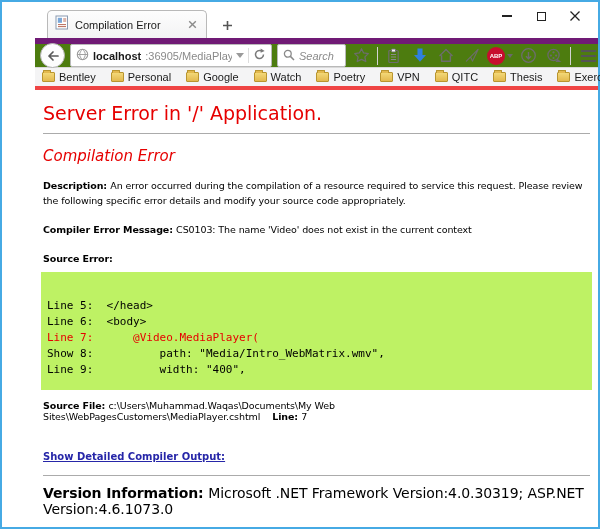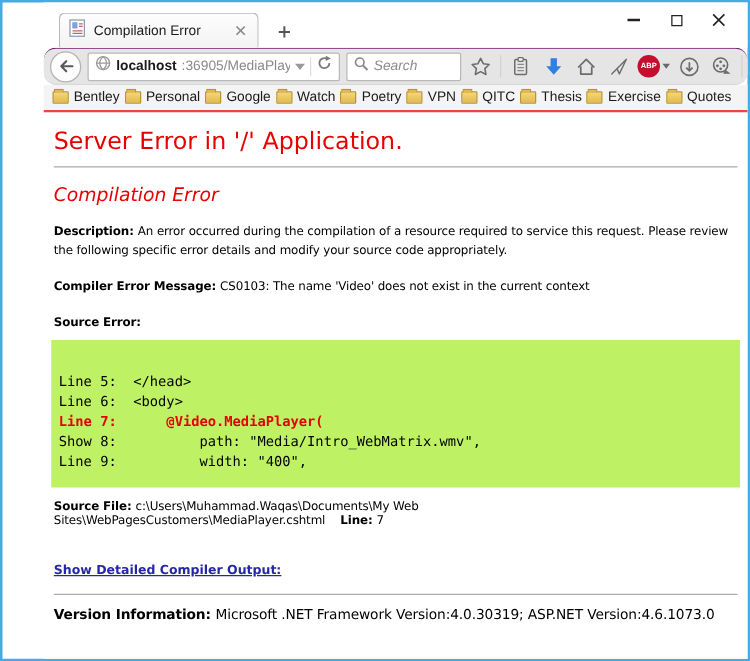--- a/index.html
+++ b/index.html
@@ -11,61 +11,61 @@
   .tab { position:absolute; left:12px; top:8px; width:160px; height:28px; background:linear-gradient(#fdfdfd,#f3f3f4); border:1px solid #b9b9b9; border-bottom:none; border-radius:5px 5px 0 0; display:flex; align-items:center; padding:0 7px; gap:6px; }
   .tab-title { font-size:11px; color:#1a1a1a; flex:1; white-space:nowrap; overflow:hidden; }
   .tab-close { width:14px; height:14px; display:flex; align-items:center; justify-content:center; cursor:default; }
   .newtab { position:absolute; left:180px; top:12px; width:24px; height:22px; display:flex; align-items:center; justify-content:center; }
   .win-controls { position:absolute; right:6px; top:2px; display:flex; }
   .win-btn { width:34px; height:24px; display:flex; align-items:center; justify-content:center; }
   .glyph-min { width:10px; height:0; border-bottom:2px solid #222; }
   .glyph-max { width:9px; height:9px; border:1.5px solid #222; }
 
   
-  .navbar { height:30px; background:#e5e5e5; border-top:1px solid #701a75; border-bottom:1px solid #d9d9d9; display:flex; align-items:center; padding:0 5px; gap:5px; flex:0 0 auto;border-radius:10px; }
+  .navbar { height:30px; background:#4d7c0f; border-top:6px solid #701a75; border-bottom:1px solid #d9d9d9; display:flex; align-items:center; padding:0 5px; gap:5px; flex:0 0 auto; }
   .back-btn { width:25px; height:25px; border:1px solid #b3b3b3; border-radius:50%; background:#fdfdfd; display:flex; align-items:center; justify-content:center; flex:0 0 auto; }
   .urlbar { width:202px; height:23px; background:#fff; border:1px solid #b9b9b9; border-radius:2px; display:flex; align-items:center; padding:0 5px; gap:4px; flex:0 0 auto; }
   .url-host { font-size:11px; font-weight:bold; color:#1a1a1a; }
   .url-rest { font-size:11px; color:#8a8a8a; flex:1; white-space:nowrap; overflow:hidden; }
   .caret-down { width:0; height:0; border-left:4px solid transparent; border-right:4px solid transparent; border-top:5px solid #9a9a9a; }
   .url-sep { width:1px; height:15px; background:#ddd; }
-  .searchbox { width:92px; height:23px; background:#fff; border:1px solid #b9b9b9; border-radius:2px; display:flex; align-items:center; padding:0 5px; gap:4px; flex:0 0 auto; }
+  .searchbox { width:69px; height:23px; background:#fff; border:1px solid #b9b9b9; border-radius:2px; display:flex; align-items:center; padding:0 5px; gap:4px; flex:0 0 auto; }
   .searchbox input { border:none; outline:none; width:58px; font-size:11px; font-family:"Liberation Sans", sans-serif; background:transparent; }
   .searchbox input::placeholder { font-style:italic; color:#8a8a8a; }
   .tool-btn { width:21px; height:24px; display:flex; align-items:center; justify-content:center; flex:0 0 auto; }
   .vsep { width:1px; height:18px; background:#d2d2d2; flex:0 0 auto; }
   .abp-wrap { display:flex; align-items:center; gap:2px; flex:0 0 auto; }
   .abp-badge { width:18px; height:18px; border-radius:50%; background:#c70d2e; color:#fff; font-size:6px; font-weight:bold; display:flex; align-items:center; justify-content:center; letter-spacing:0; }
   .abp-caret { width:0; height:0; border-left:3.5px solid transparent; border-right:3.5px solid transparent; border-top:4px solid #6a6a6a; }
   .hamburger { display:flex; flex-direction:column; gap:3px; width:24px; align-items:center; }
   .hamburger div { width:15px; height:2px; background:#555; }
 
   
-  .bookmarks { height:22px; background:#f4f4f5; border-bottom:2px solid #ef4444; display:flex; align-items:center; padding:0 7px; gap:4px; flex:0 0 auto; }
+  .bookmarks { height:22px; background:#f4f4f5; border-bottom:4px solid #ef4444; display:flex; align-items:center; padding:0 7px; gap:15px; flex:0 0 auto; }
   .bm { display:flex; align-items:center; gap:4px; white-space:nowrap; }
   .bm-label { font-size:11px; color:#1a1a1a; }
   .folder-icon { width:13px; height:10px; background:linear-gradient(#f3d878,#e3b94e); border:1px solid #b9952f; border-radius:1px; position:relative; }
   .folder-icon::before { content:""; position:absolute; left:0; top:-3px; width:6px; height:2px; background:#e3b94e; border:1px solid #b9952f; border-bottom:none; border-radius:1px 1px 0 0; }
 
   
   .content { flex:1; background:#fff; padding:7px 8px 0 8px; font-family:"DejaVu Sans", sans-serif; color:#000; overflow:hidden; }
   .h1 { font-size:19px; font-weight:normal; color:#e60000; margin:5px 0 9px 0; }
   .rule { border:none; border-top:1px solid #ababab; margin:0; }
   .h2 { font-size:15px; font-weight:normal; font-style:italic; color:#e60000; margin:13px 0 13px 0; }
   .para { font-size:9.5px; letter-spacing:-0.1px; line-height:15px; margin-bottom:14px; }
   .para b { font-weight:bold;margin-top:48px; }
   .codebox { background:#bef264; margin:2px -2px 10px -2px; padding:26px 6px 12px 6px; }
   .code-line { font-family:"DejaVu Sans Mono", monospace; font-size:11px; line-height:16px; white-space:pre; color:#000; }
-  .code-line.err { color:#e60000;font-weight:bold; }
+  .code-line.err { color:#e60000; }
   .srcfile { font-size:9.5px; letter-spacing:-0.1px; margin-bottom:2px; }
   .srcfile .line-label { font-weight:bold; margin-left:12px; }
   .links { margin-top:29px; }
   .links a { display:block; font-size:10px; font-weight:bold; color:#2626a8; text-decoration:underline; margin-bottom:12px; }
   .rule2 { border:none; border-top:1px solid #ababab; margin:13px 0 0 0; }
-  .version { font-size:11px; letter-spacing:-0.1px; margin-top:9px; }
+  .version { font-size:14px; letter-spacing:-0.1px; margin-top:9px; }
 </style>
 </head>
 <body>
 
 <div class="window">
 
   <div class="titlebar">
     <div class="tab">
       <span>
         <svg width="14" height="15" viewBox="0 0 14 15">

